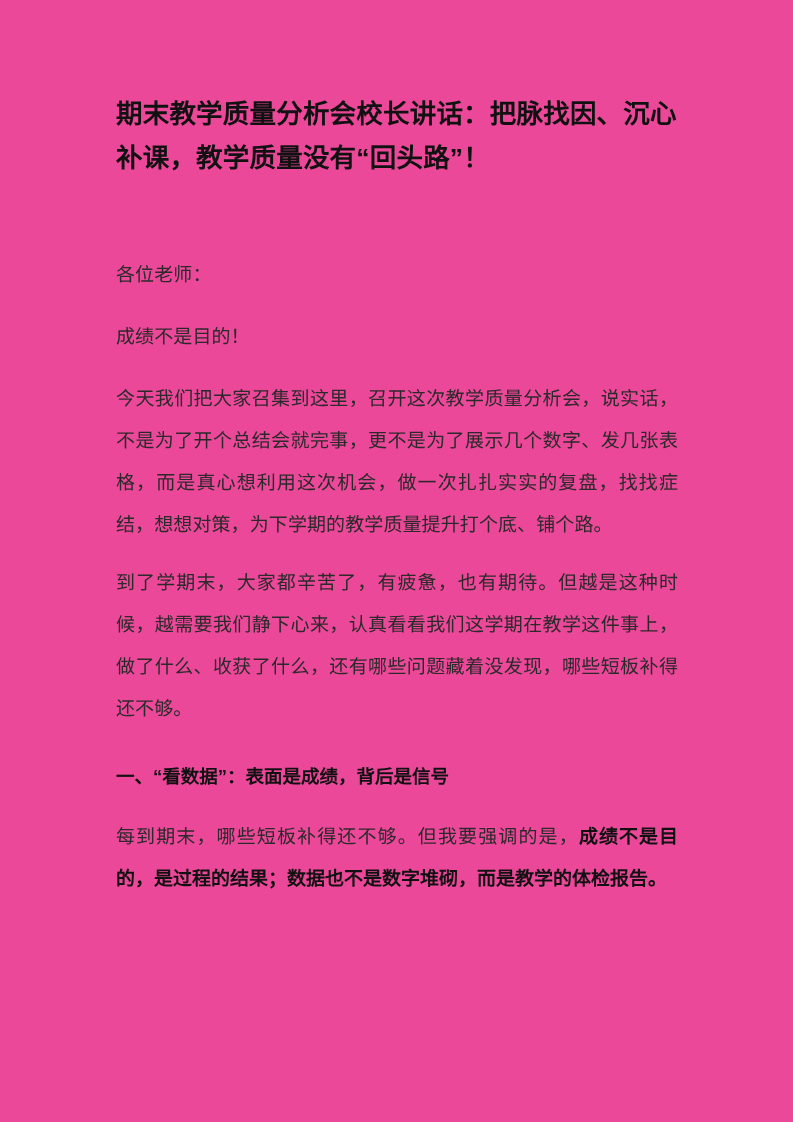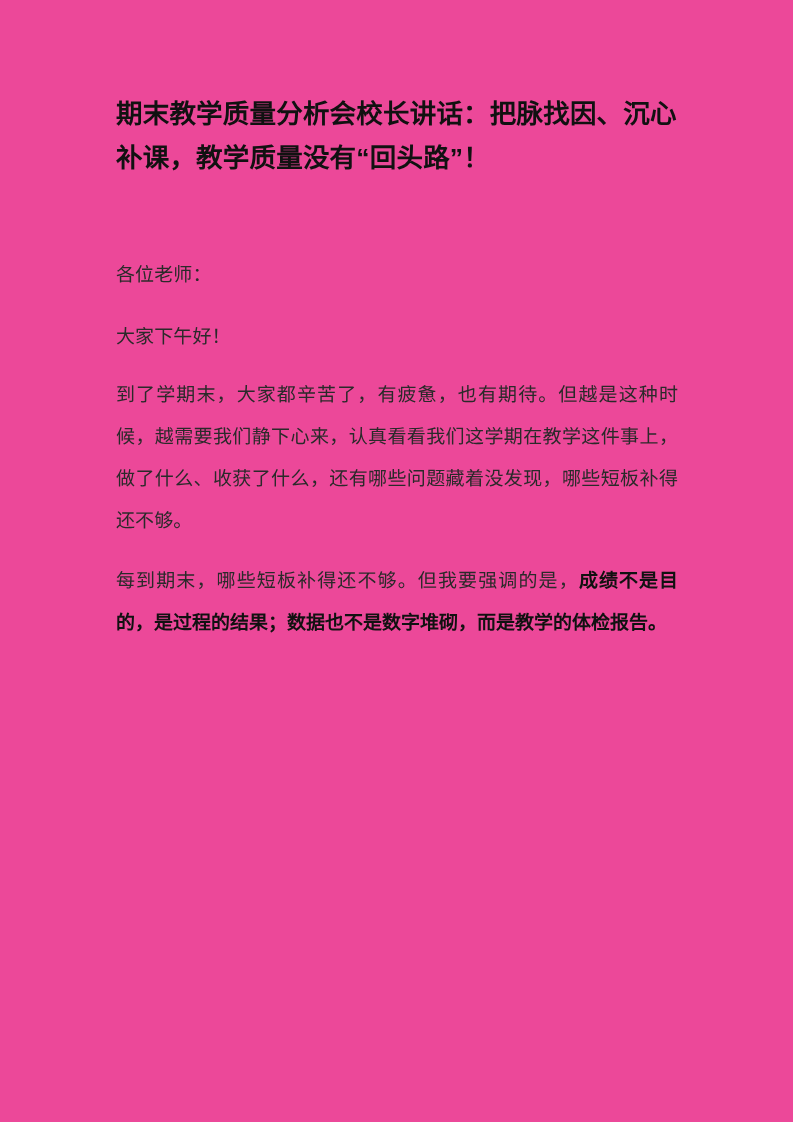--- a/index.html
+++ b/index.html
@@ -102,26 +102,28 @@
 <div class="page">
 
   <div class="content">
 
     <h1 class="doc-title">期末教学质量分析会校长讲话：把脉找因、沉心补课，教学质量没有“回头路”！</h1>
 
     <div class="spacer-after-title"></div>
 
     <p class="para short greeting-1">各位老师：</p>
 
-    <p class="para short greeting-2">大家下午好！</p>
+    <p class="para short greeting-2">成绩不是目的！</p>
 
+    <p class="para body-first">今天我们把大家召集到这里，召开这次教学质量分析会，说实话，不是为了开个总结会就完事，更不是为了展示几个数字、发几张表格，而是真心想利用这次机会，做一次扎扎实实的复盘，找找症结，想想对策，为下学期的教学质量提升打个底、铺个路。</p>
 
     <p class="para">到了学期末，大家都辛苦了，有疲惫，也有期待。但越是这种时候，越需要我们静下心来，认真看看我们这学期在教学这件事上，做了什么、收获了什么，还有哪些问题藏着没发现，哪些短板补得还不够。</p>
 
 
+    <h2 class="section-heading">一、“看数据”：表面是成绩，背后是信号</h2>
 
     <p class="para after-heading">
       <span>每到期末，哪些短板补得还不够。但我要强调的是，</span><span class="bold-run">成绩不是目的，是过程的结果；数据也不是数字堆砌，而是教学的体检报告。</span>
     </p>
 
   </div>
 
 </div>
 
 </body></html>

